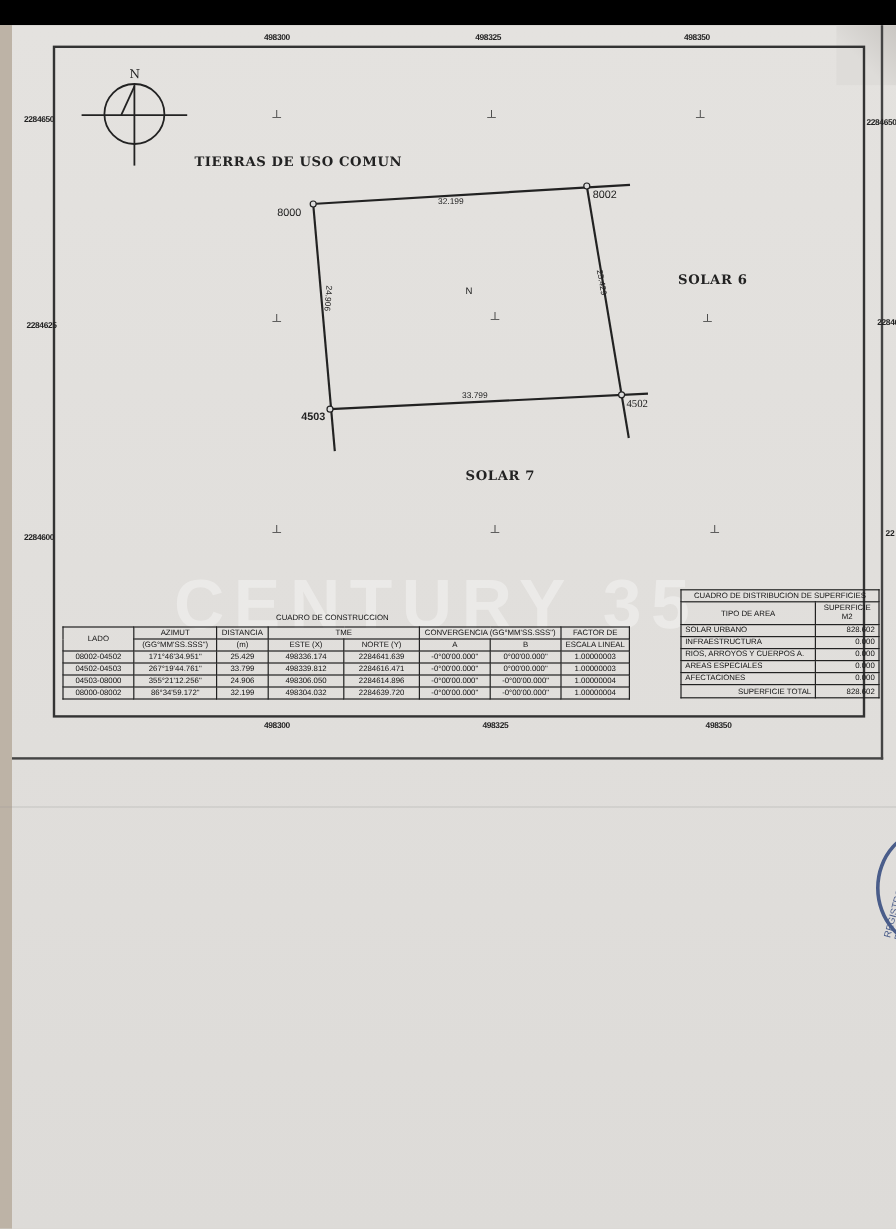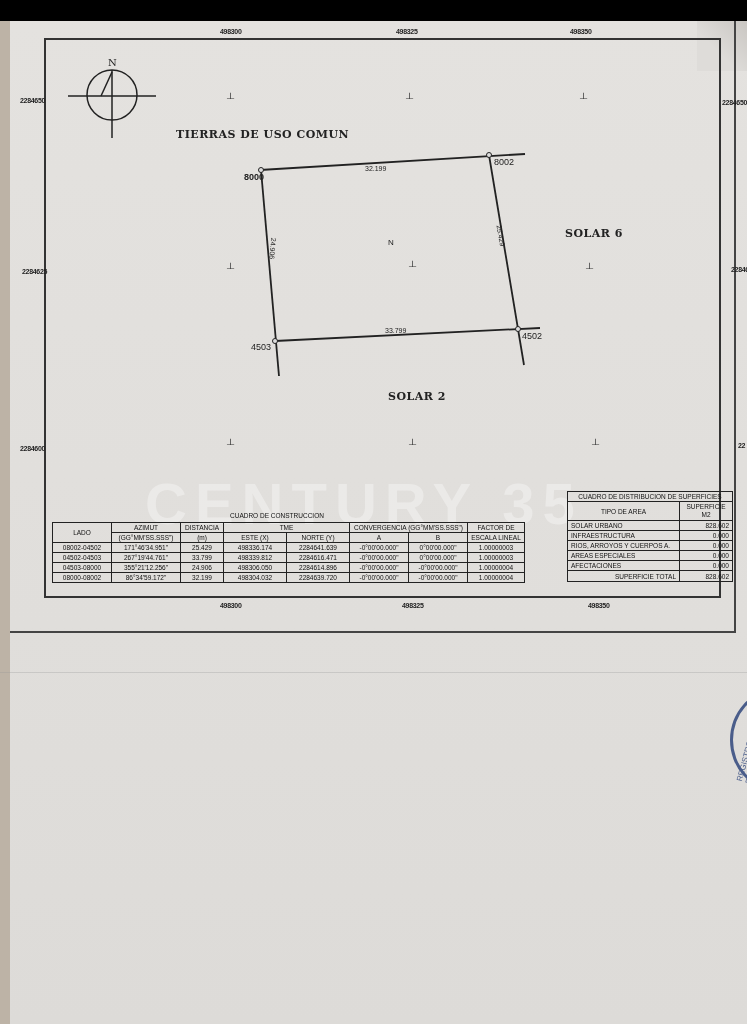--- a/index.html
+++ b/index.html
@@ -78,29 +78,29 @@
   </g>
   <g stroke="#222" stroke-width="1" fill="#ddd">
     <circle cx="261" cy="170" r="2.5"></circle>
     <circle cx="489" cy="155" r="2.5"></circle>
     <circle cx="518" cy="329" r="2.5"></circle>
     <circle cx="275" cy="341" r="2.5"></circle>
   </g>
 </svg>
 <span style="position:absolute;left:108px;top:57px;font-family:'DejaVu Serif',serif;font-size:10px;color:#222;">N</span>
 
-<span class="label-serif" style="left:176px;top:128px;">TIERRAS DE USO COMUN</span>
+<span class="label-serif" style="left:162px;top:128px;">TIERRAS DE USO COMUN</span>
 <span class="label-serif" style="left:565px;top:227px;">SOLAR 6</span>
-<span class="label-serif" style="left:388px;top:390px;">SOLAR 2</span>
+<span class="label-serif" style="left:388px;top:390px;">SOLAR 7</span>
 <span style="position:absolute;left:388px;top:238px;font-size:8px;color:#222;">N</span>
 
-<span class="pt" style="left:244px;top:172px;font-weight:bold;">8000</span>
+<span class="pt" style="left:231px;top:172px;">8000</span>
 <span class="pt" style="left:494px;top:157px;">8002</span>
-<span class="pt" style="left:522px;top:331px;">4502</span>
-<span class="pt" style="left:251px;top:342px;">4503</span>
+<span class="pt" style="left:522px;top:331px;font-family:Liberation Serif, serif;">4502</span>
+<span class="pt" style="left:251px;top:342px;font-weight:bold;">4503</span>
 
 <span class="dim" style="left:365px;top:165px;">32.199</span>
 <span class="dim" style="left:490px;top:232px;transform:rotate(80deg);">25.429</span>
 <span class="dim" style="left:385px;top:327px;">33.799</span>
 <span class="dim" style="left:262px;top:245px;transform:rotate(95deg);">24.906</span>
 
 <div class="watermark">CENTURY 35</div>
 
 <div class="t-const-title">CUADRO DE CONSTRUCCION</div>
 <table class="t-const">

